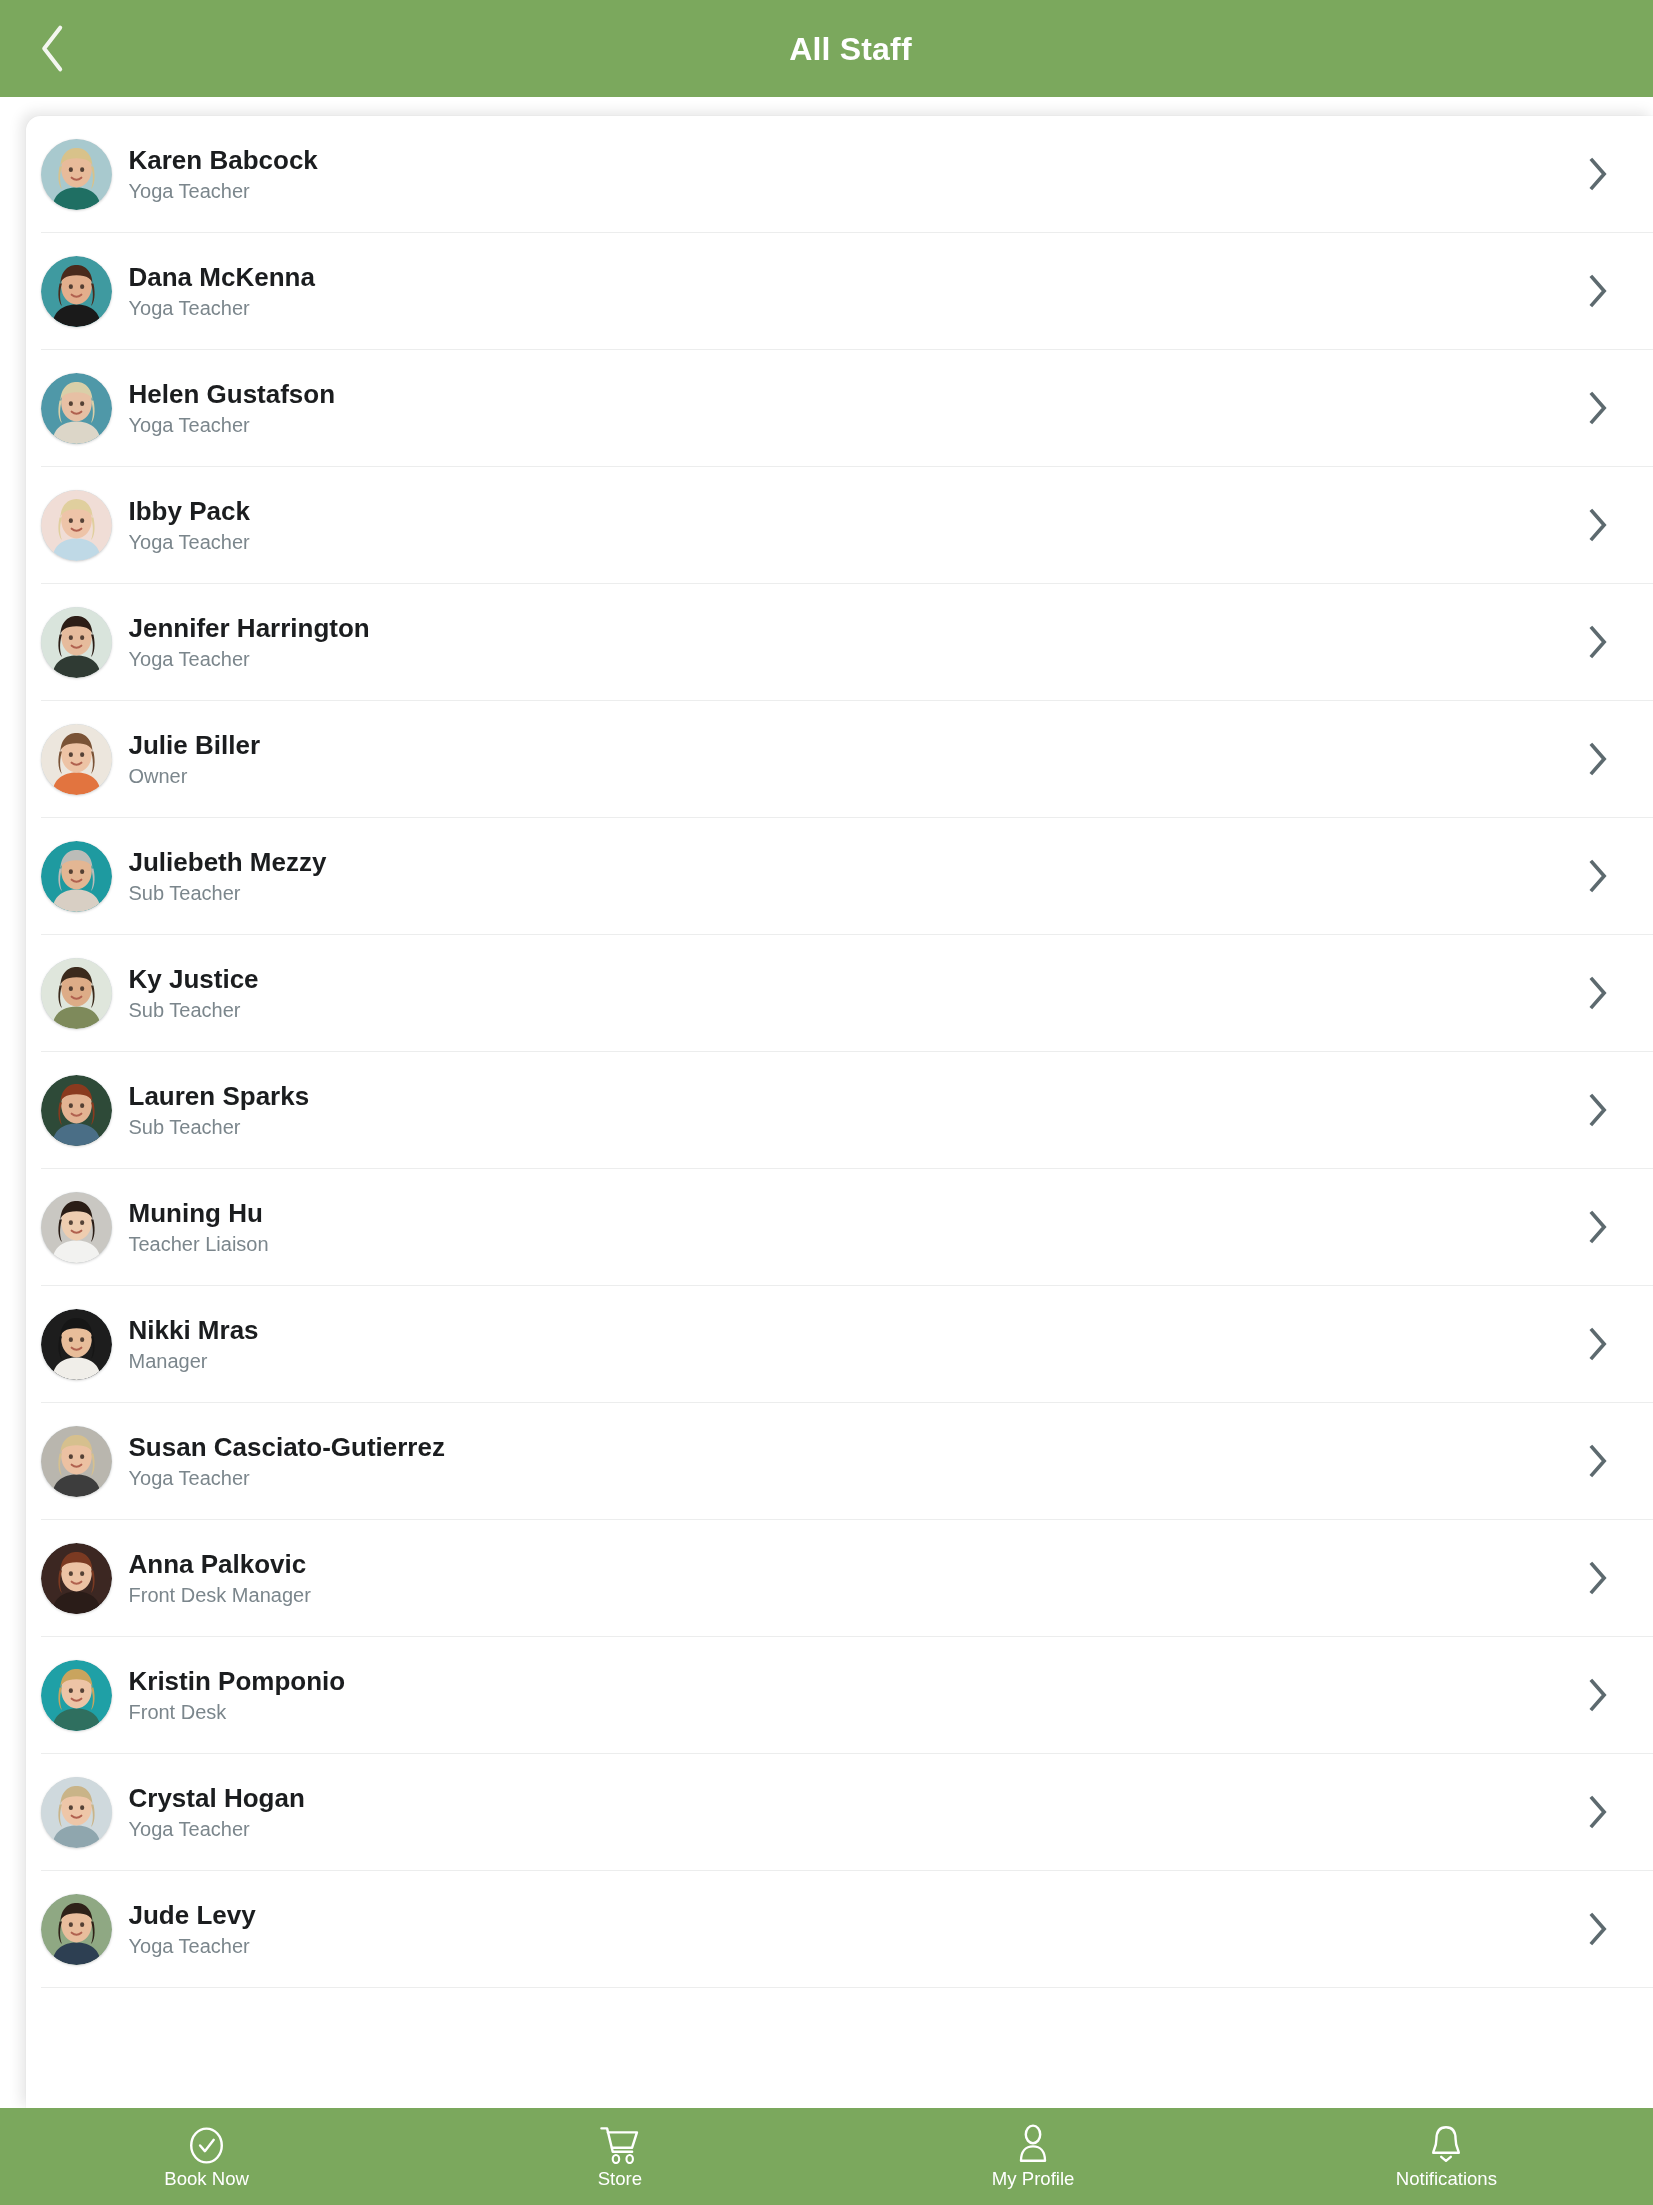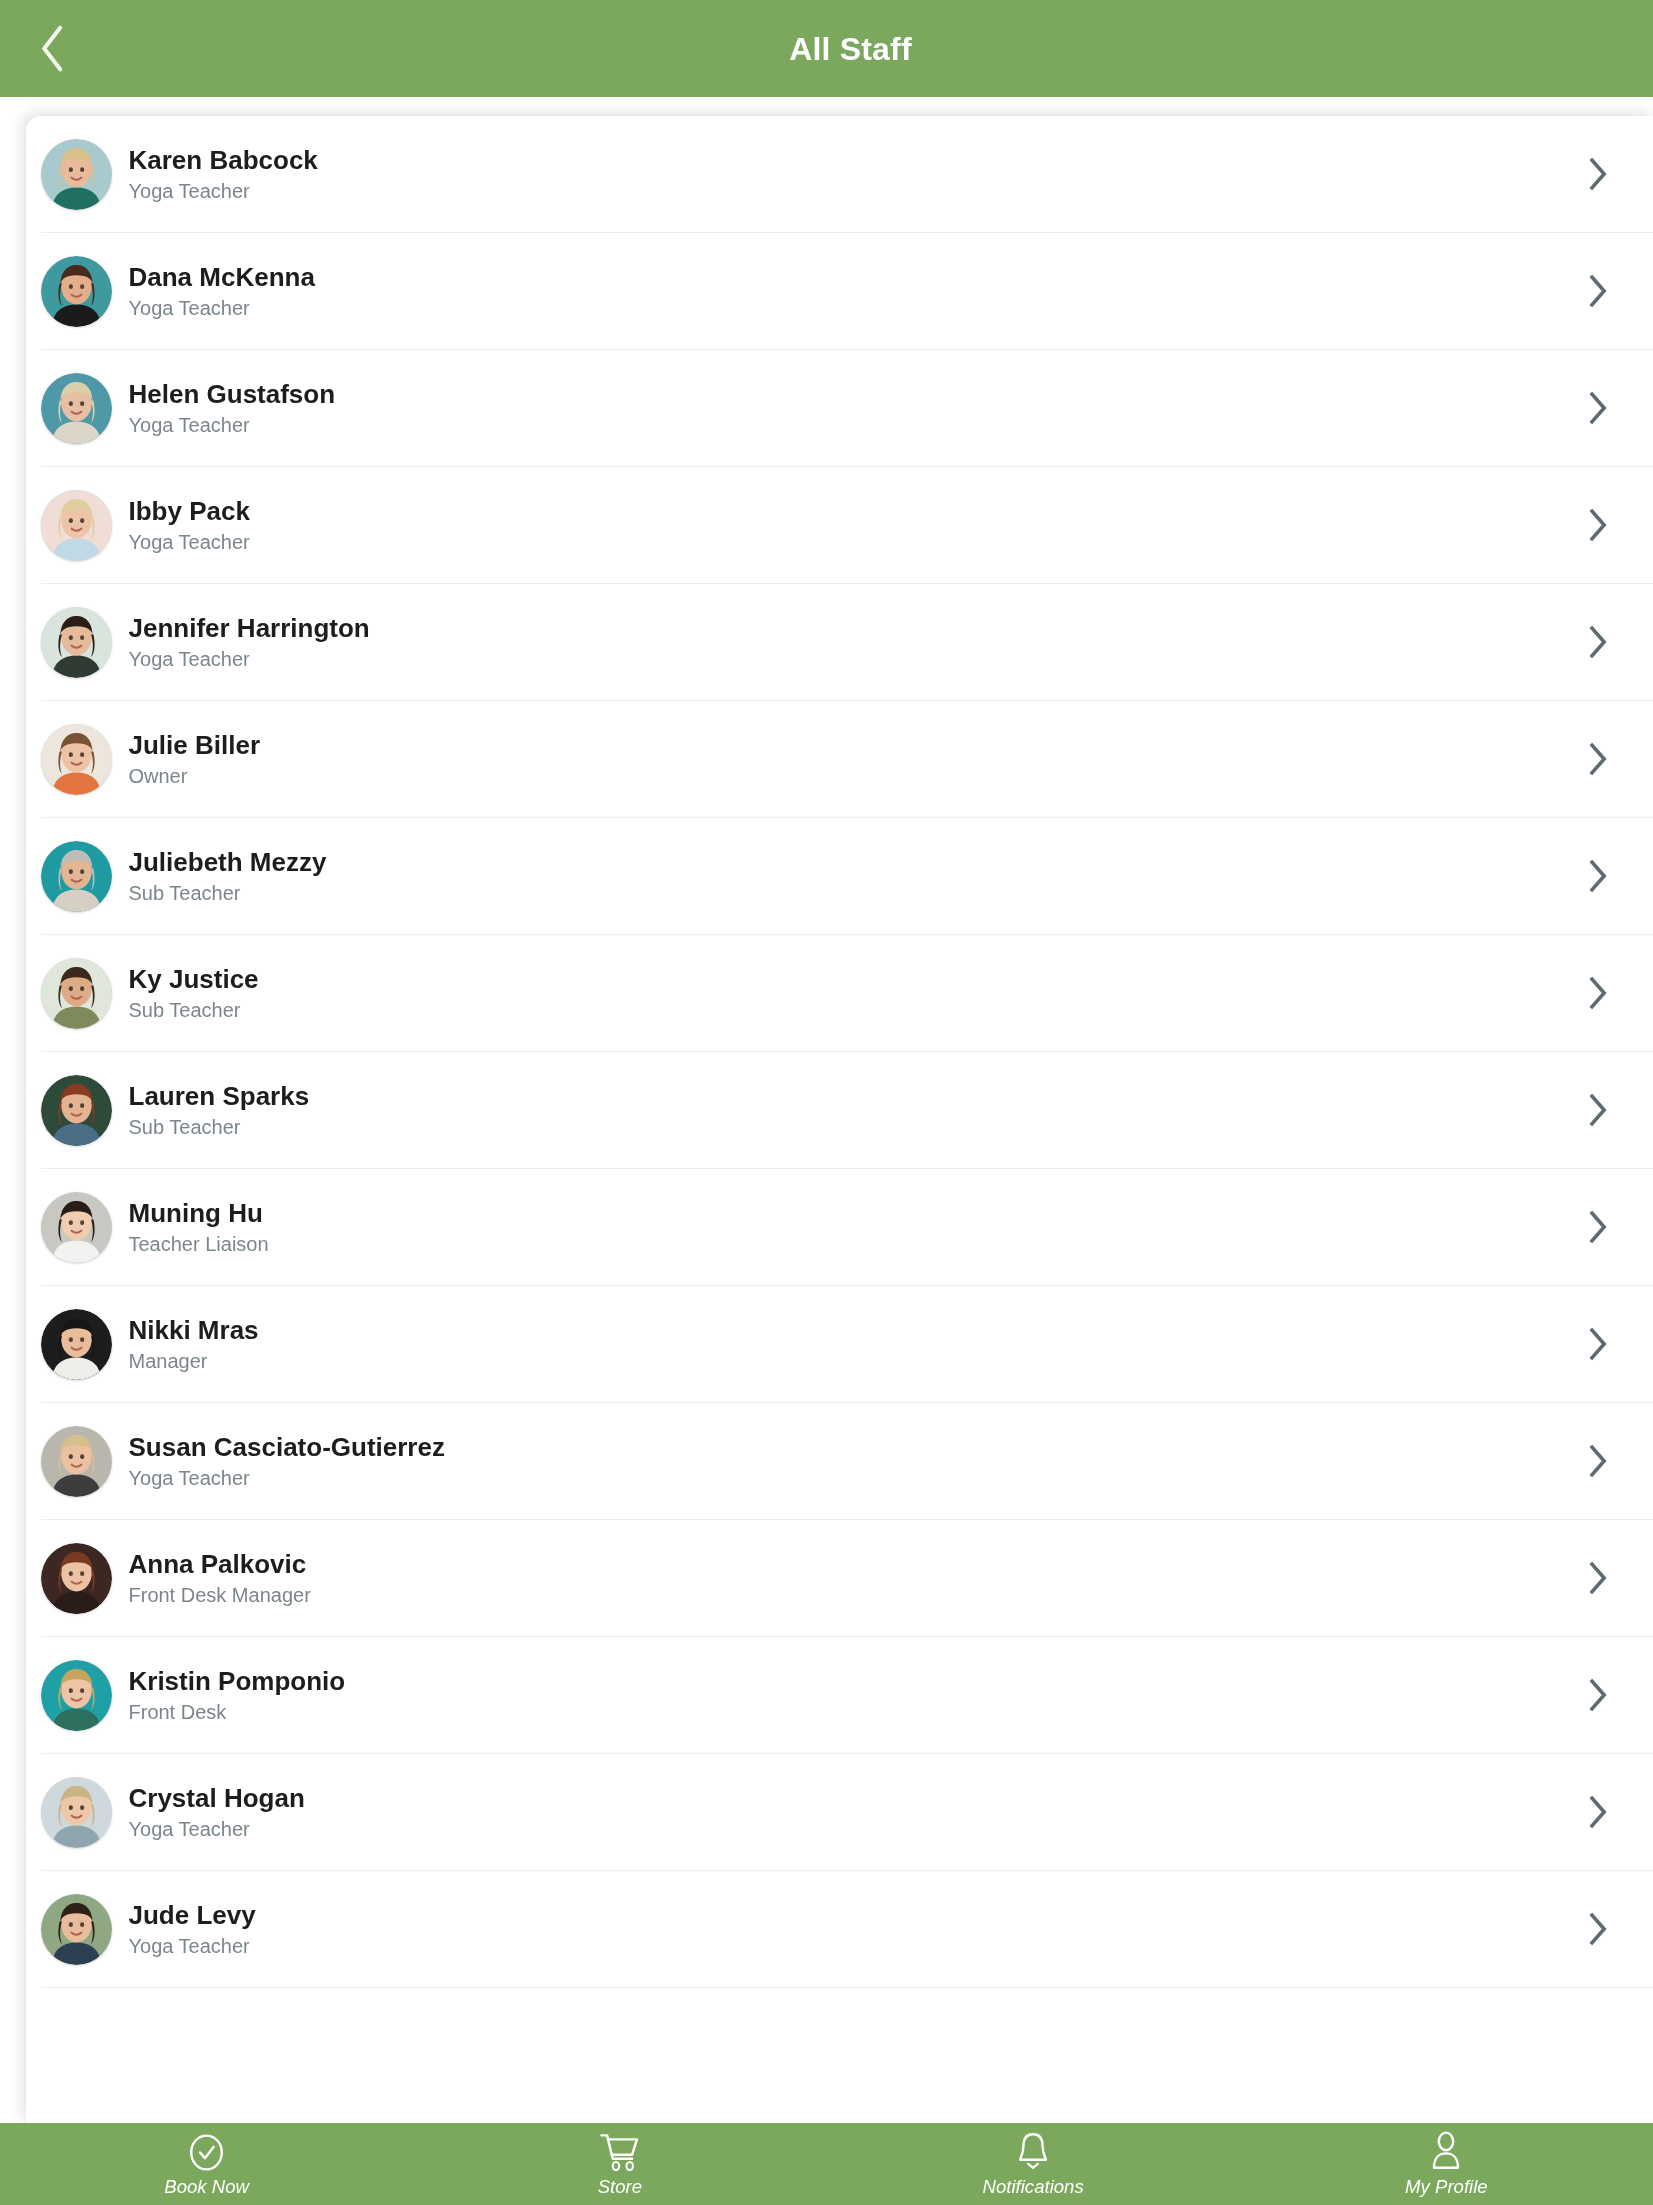--- a/index.html
+++ b/index.html
@@ -137,25 +137,24 @@
     height: 36px;
     display: flex;
     align-items: center;
     justify-content: center;
     margin-left: 13px;
   }
 
   
   .tabbar {
     flex: 0 0 auto;
-    height: 82px;
+    height: 97px;
     background: #7ba85d;
     display: flex;
     align-items: stretch;
-    font-style: italic;
   }
   .tab {
     flex: 1 1 0;
     display: flex;
     flex-direction: column;
     align-items: center;
     justify-content: center;
     gap: 6.5px;
     cursor: pointer;
     color: #ffffff;
@@ -726,31 +725,31 @@
       <path d="M11 9 H47 L41 28 H16" stroke="#fff" stroke-width="3" fill="none" stroke-linecap="round" stroke-linejoin="round"></path>
       <ellipse cx="21" cy="42" rx="4" ry="5" stroke="#fff" stroke-width="2.6" fill="none"></ellipse>
       <ellipse cx="38" cy="42" rx="4" ry="5" stroke="#fff" stroke-width="2.6" fill="none"></ellipse>
           </svg>
         </div>
         <div class="tab-label">Store</div>
       </div>
       <div class="tab">
         <div class="tab-icon">
           <svg width="36" height="40" viewBox="0 0 44 50" fill="none" aria-hidden="true">
+      <ellipse cx="22" cy="13" rx="9" ry="11" stroke="#fff" stroke-width="3" fill="none"></ellipse>
+      <path d="M7 46 C7 34 13 28 22 28 C31 28 37 34 37 46 Z" stroke="#fff" stroke-width="3" fill="none" stroke-linejoin="round"></path>
+          </svg>
+        </div>
+        <div class="tab-label">My Profile</div>
+      </div>
+      <div class="tab">
+        <div class="tab-icon">
+          <svg width="36" height="40" viewBox="0 0 44 50" fill="none" aria-hidden="true">
       <path d="M22 4 C13 4 10 11 10 19 C10 29 6 33 6 36 H38 C38 33 34 29 34 19 C34 11 31 4 22 4 Z" stroke="#fff" stroke-width="3" fill="none" stroke-linejoin="round"></path>
       <path d="M16 41 L22 46 L28 41" stroke="#fff" stroke-width="3" fill="none" stroke-linecap="round" stroke-linejoin="round"></path>
           </svg>
         </div>
         <div class="tab-label">Notifications</div>
       </div>
-      <div class="tab">
-        <div class="tab-icon">
-          <svg width="36" height="40" viewBox="0 0 44 50" fill="none" aria-hidden="true">
-      <ellipse cx="22" cy="13" rx="9" ry="11" stroke="#fff" stroke-width="3" fill="none"></ellipse>
-      <path d="M7 46 C7 34 13 28 22 28 C31 28 37 34 37 46 Z" stroke="#fff" stroke-width="3" fill="none" stroke-linejoin="round"></path>
-          </svg>
-        </div>
-        <div class="tab-label">My Profile</div>
-      </div>
     </div>
 
 </div>
 
 
 </body></html>

